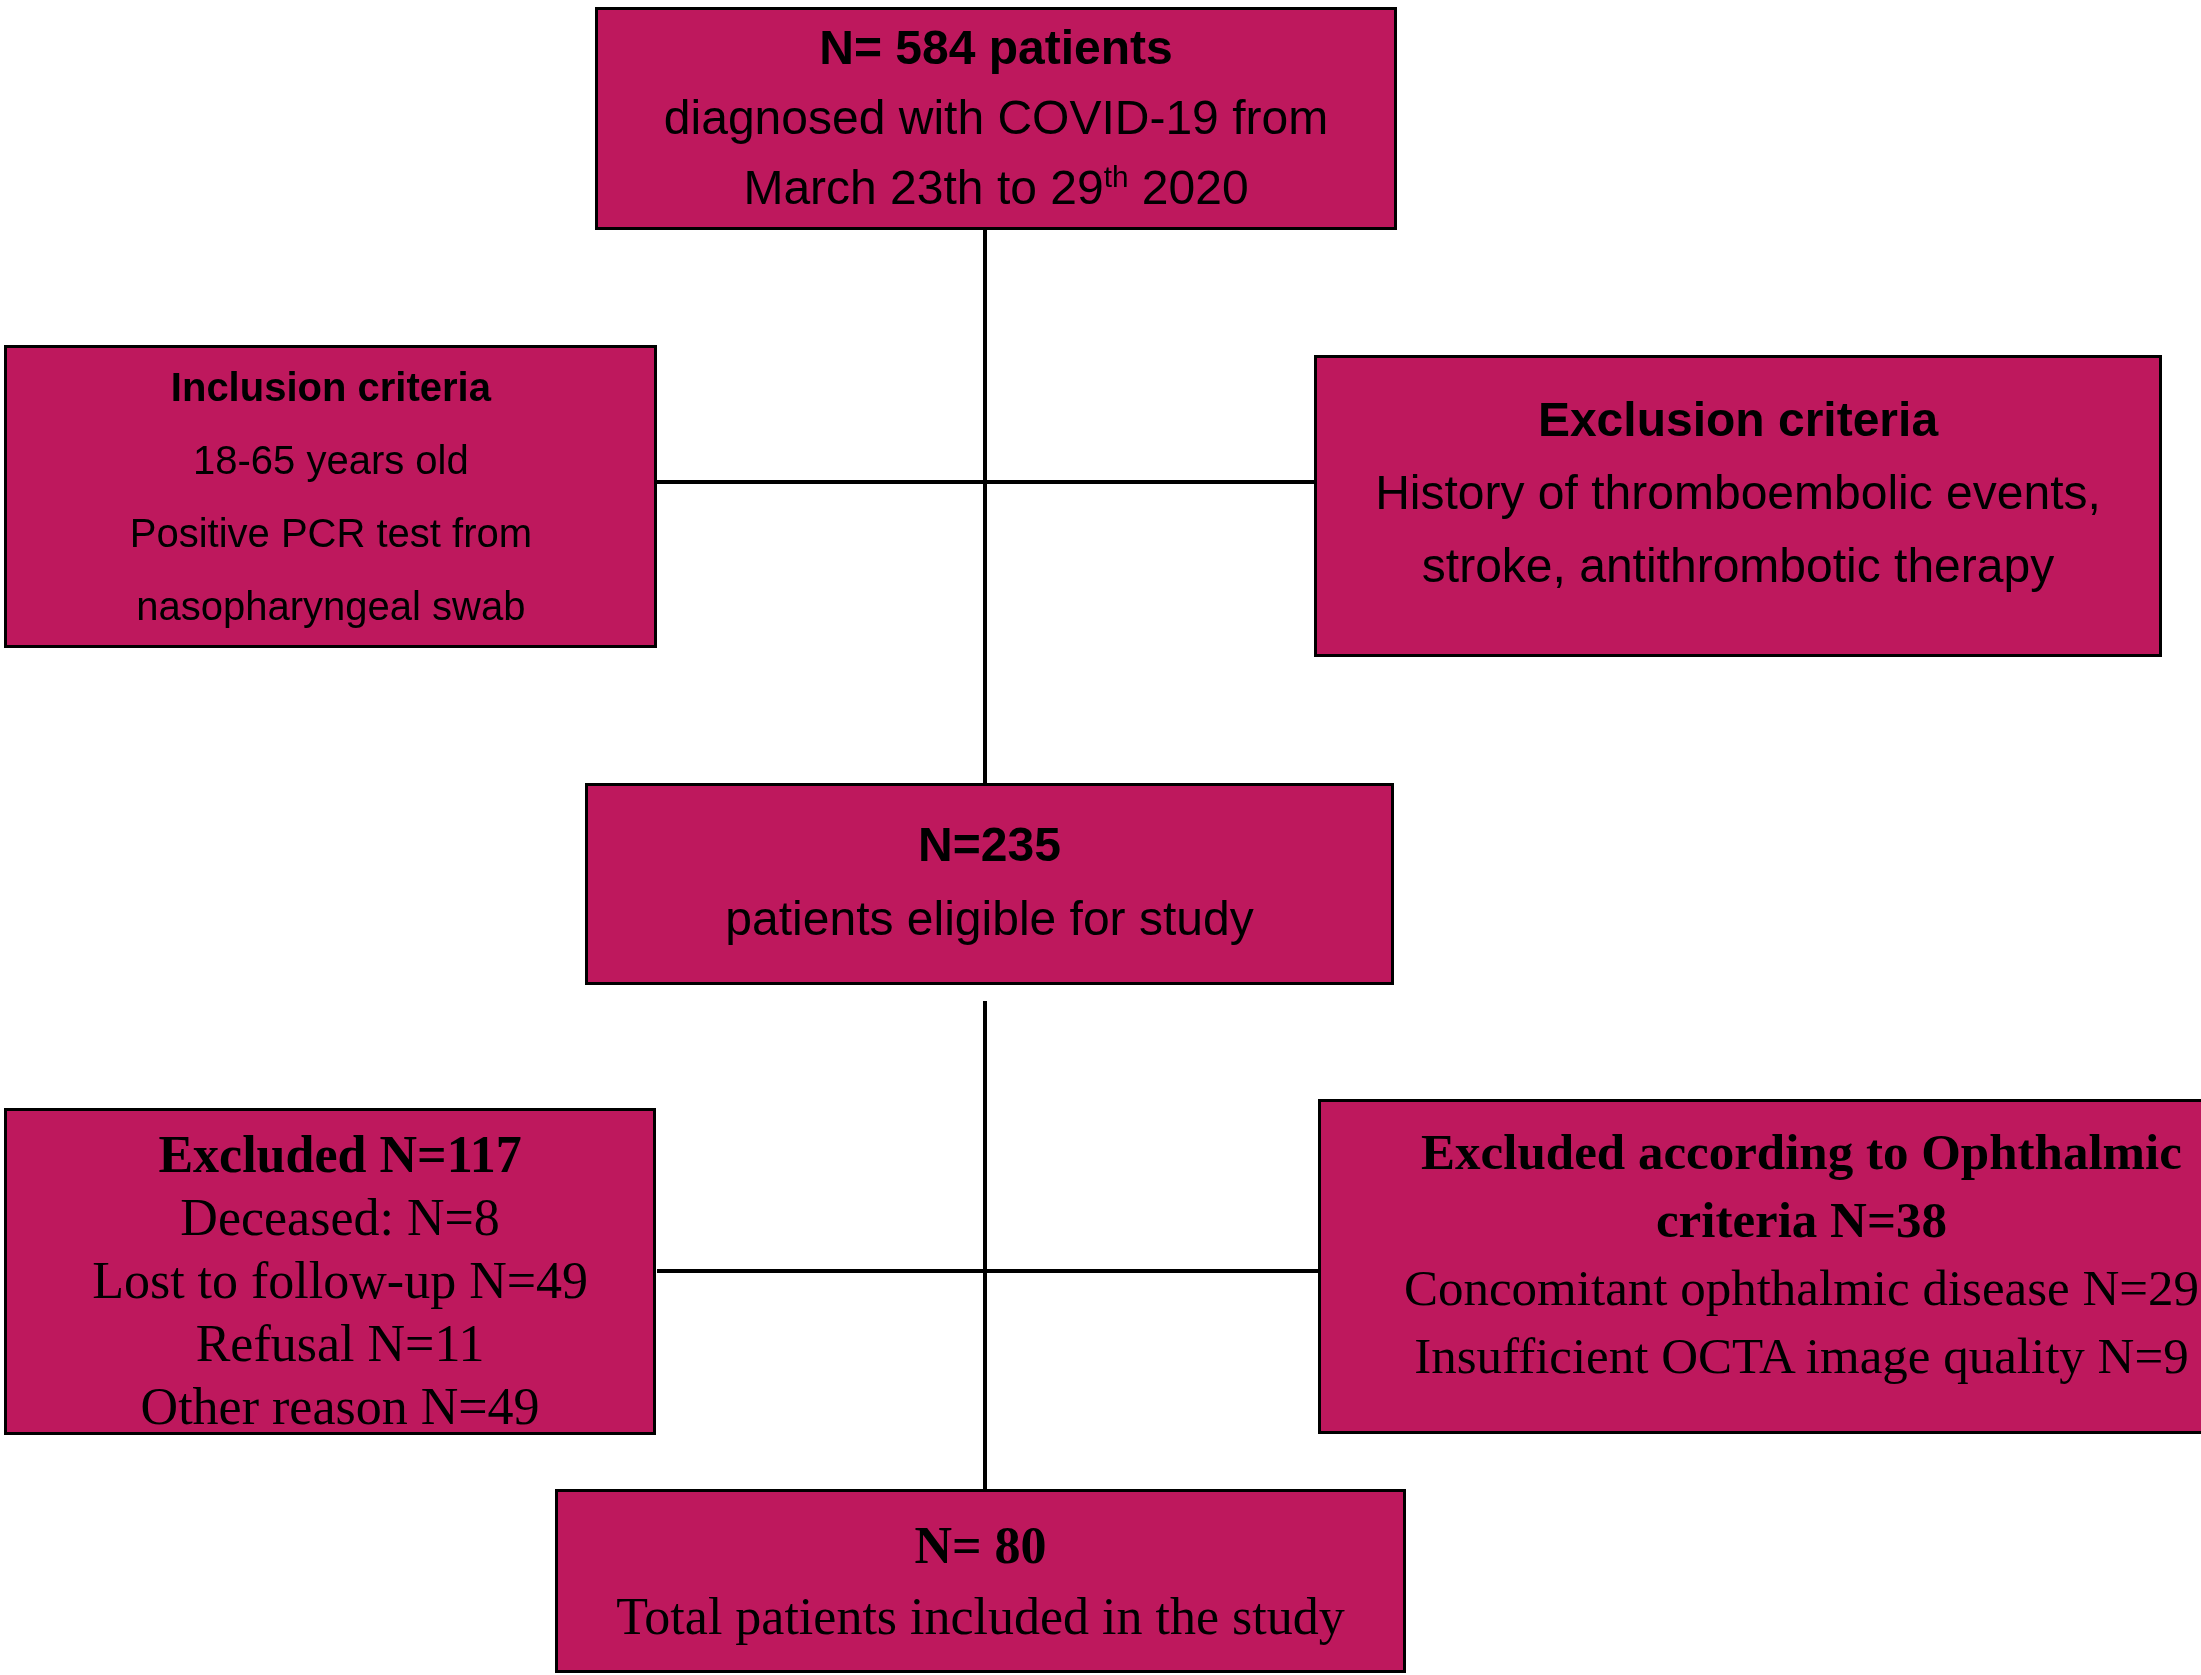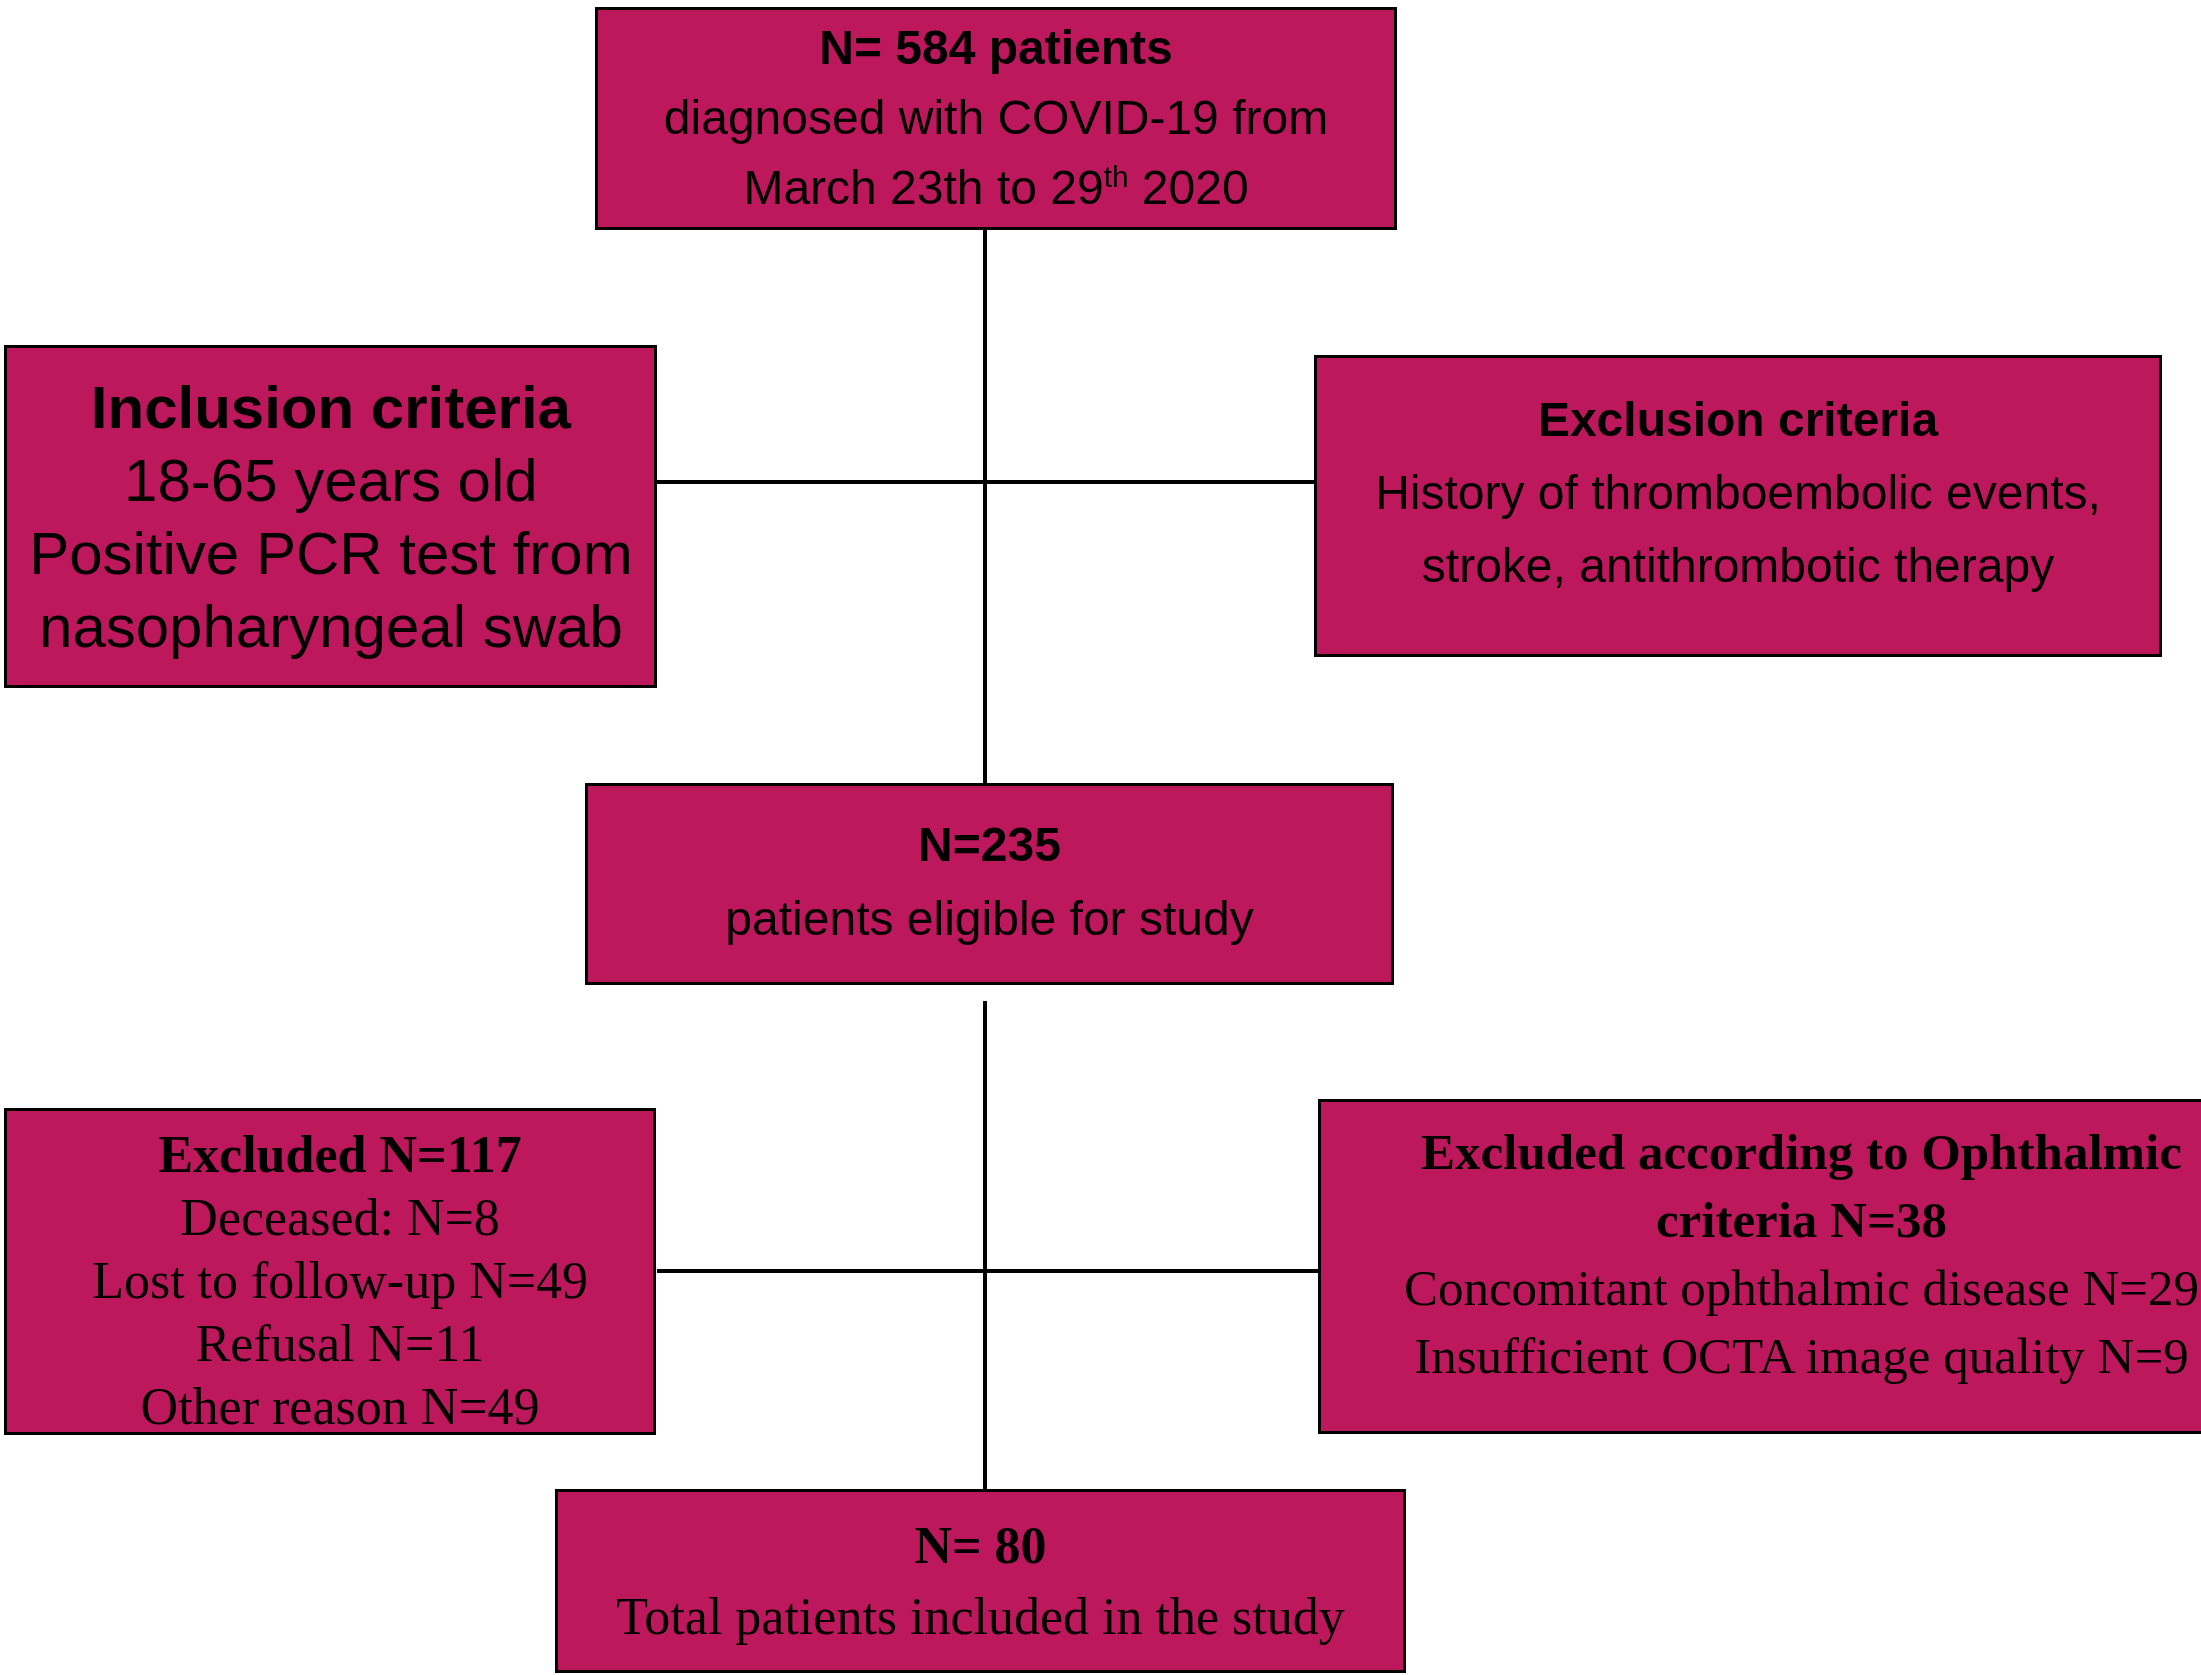--- a/index.html
+++ b/index.html
@@ -29,22 +29,22 @@
   
   .connector { position: absolute; background: #000000; }
 
   
   #box-diagnosed {
     left: 595px; top: 7px; width: 802px; height: 223px;
     font-size: 48px; line-height: 70px; padding-top: 2.6px;
   }
   
   #box-inclusion {
-    left: 4.4px; top: 345px; width: 653px; height: 343px;
-    font-size: 60px; line-height: 73px;
+    left: 4.4px; top: 345px; width: 653px; height: 303px;
+    font-size: 40px; line-height: 73px;
     display: flex; flex-direction: column; justify-content: center;
   }
   
   #box-exclusion {
     left: 1314px; top: 355px; width: 848px; height: 302px;
     font-size: 48px; line-height: 73px; padding-top: 24.6px;
   }
   
   #box-eligible {
     left: 585px; top: 783px; width: 809px; height: 202px;

